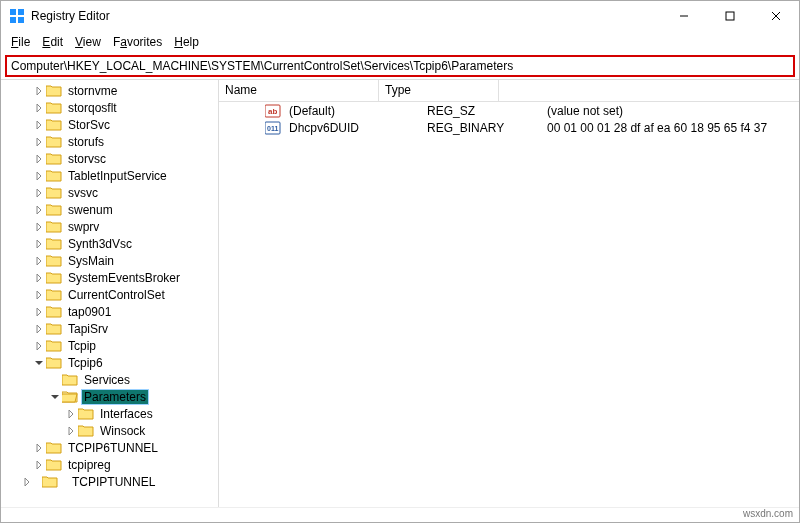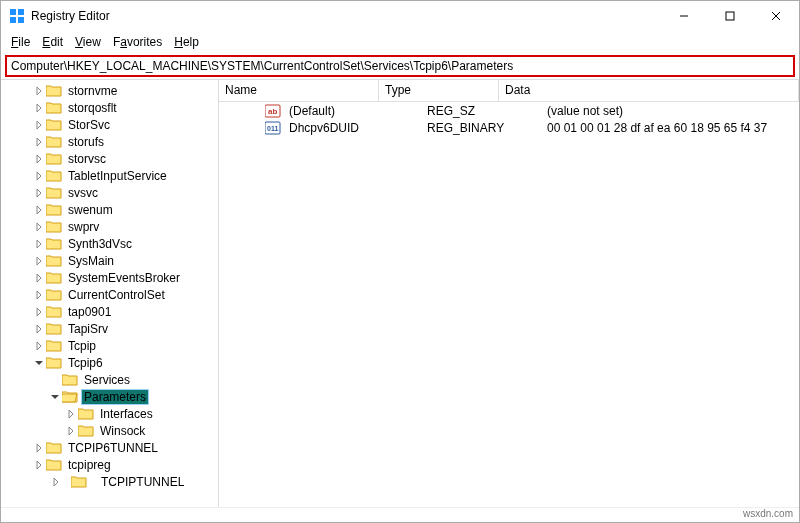--- a/index.html
+++ b/index.html
@@ -373,39 +373,38 @@
               <path d="M2 0 L6 4 L2 8 Z" fill="none" stroke="#888"></path>
             </svg>
           </span>
           <span class="folder">
             <svg viewBox="0 0 16 13">
               <path d="M0 2 h5 l1 1 h9 v9 h-15 z" fill="#ffe680" stroke="#d4a017"></path>
             </svg>
           </span>
           <span class="tree-label">tcpipreg</span>
         </div>
-        <div class="tree-row" style="padding-left: 49px; gap: 8px;">
+        <div class="tree-row" style="padding-left: 20px; gap: 8px;">
           <span class="caret">
             <svg width="8" height="8" viewBox="0 0 8 8">
               <path d="M2 0 L6 4 L2 8 Z" fill="none" stroke="#888"></path>
             </svg>
           </span>
           <span class="folder">
             <svg viewBox="0 0 16 13">
               <path d="M0 2 h5 l1 1 h9 v9 h-15 z" fill="#ffe680" stroke="#d4a017"></path>
             </svg>
           </span>
           <span class="tree-label">TCPIPTUNNEL</span>
         </div>
       </div>
     <div class="list">
       <div class="list-header">
         <div class="col-name">Name</div>
         <div class="col-type">Type</div>
-        <div class="col-data">Data</div>
       </div>
       <div id="list-body">
           <div class="list-row">
             <span class="val-icon">
               <svg viewBox="0 0 16 14">
                 <rect x="0" y="1" width="15" height="12" rx="1" fill="#fff" stroke="#c0392b"></rect>
                 <text x="3" y="10" font-size="8" fill="#c0392b" font-family="Arial" font-weight="bold">ab</text>
               </svg>
             </span>
             <div class="col-name" style="width: 138px;">(Default)</div>

